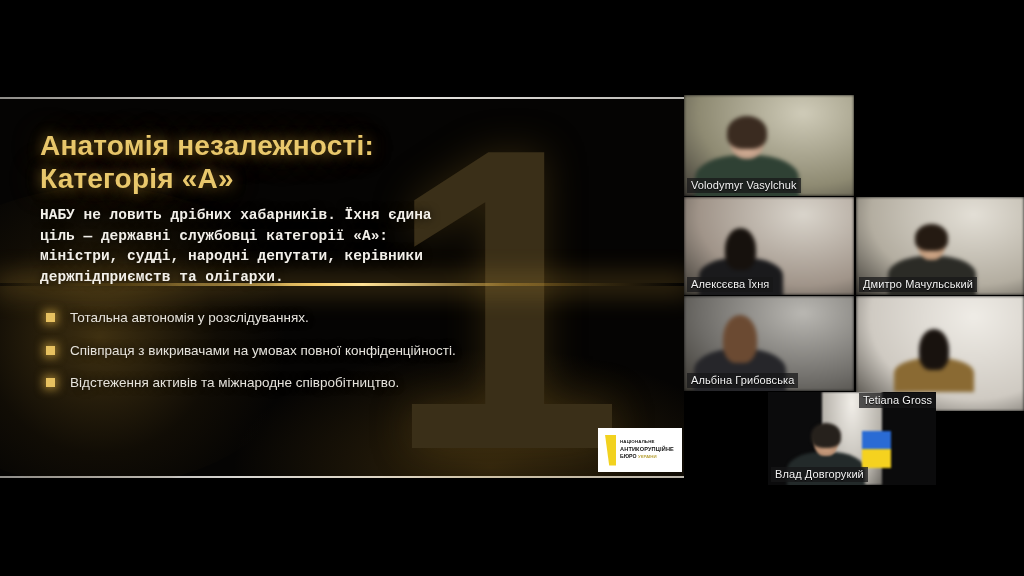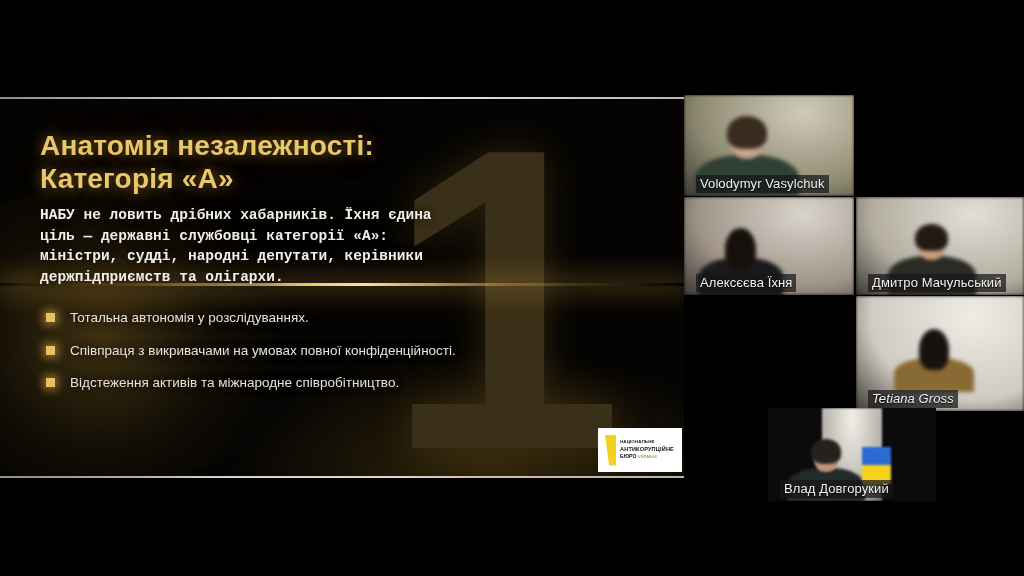--- a/index.html
+++ b/index.html
@@ -87,38 +87,38 @@
   .logo .l1, .logo .l2 { font-size:4.4px; font-weight:700; color:#111; letter-spacing:.15px; line-height:1.12; }
   .logo .l2 { font-size:5.6px; }
   .logo .l3 { font-size:5.2px; font-weight:700; color:#111; line-height:1.12; }
   .logo .l3 em { font-style:normal; color:#b9a33c; font-size:4.4px; }
 
   
   #grid { position:absolute; left:684px; top:95px; width:340px; height:398px; background:#000; }
   .tile { position:absolute; overflow:hidden; background:#0a0a0a; }
   .tile .feed { position:absolute; inset:0; }
   .tile .nm {
-    position:absolute; left:12px; bottom:3px; z-index:6;
-    font-size:13px; color:#f2f2f2; font-weight:400;
+    position:absolute; left:3px; bottom:3px; z-index:6;
+    font-size:11px; color:#f2f2f2; font-weight:400;
     background:rgba(22,22,24,.72); padding:1.5px 4px 2px 4px;
     letter-spacing:.1px; white-space:nowrap;
     text-shadow:0 1px 1px rgba(0,0,0,.9);
   }
   
   .person { position:absolute; z-index:3; }
   .person .head { position:absolute; border-radius:48% 48% 44% 44%; }
   .person .body { position:absolute; border-radius:44% 44% 0 0; }
 
   .r1a { left:0;   top:0;   width:170px; height:101px; }
   .r1b { left:172px; top:0; width:168px; height:101px; }
   .r2a { left:0;   top:102px; width:170px; height:98px; }
   .r2b { left:172px; top:102px; width:168px; height:98px;padding-left:40px; }
   .r3a { left:0;   top:201px; width:170px; height:95px; }
-  .r3b { left:172px; top:201px; width:168px; height:115px;font-style:italic; }
-  .r4  { left:84px; top:297px; width:168px; height:93px;margin-top:16px; }
+  .r3b { left:172px; top:201px; width:168px; height:115px; }
+  .r4  { left:84px; top:297px; width:168px; height:93px; }
 </style>
 </head>
 <body>
 
 <div id="stage">
 
   <div id="slide">
     <div class="edge-top"></div>
     <div class="edge-bot"></div>
 
@@ -190,20 +190,30 @@
       <div class="feed" style="background: radial-gradient(at 70% 18%, rgb(227, 223, 214) 0%, rgb(179, 173, 160) 62%, rgb(59, 56, 50) 100%); filter: blur(1.4px);">
           <div class="person" style="left: 0px; top: 0px; width: 100%; height: 100%;">
             <div style="position: absolute; left: 59px; top: 27px; width: 33px; height: 27.06px; background: rgb(36, 26, 18); border-radius: 50% 50% 38% 38%; filter: blur(1.6px); z-index: 2;"></div>
             <div class="body" style="left: 31.5px; top: 59px; width: 88px; height: 42px; background: rgb(43, 43, 38); filter: blur(1.6px);"></div>
             <div class="head" style="left: 62px; top: 30px; width: 27px; height: 33px; background: rgb(217, 174, 140); box-shadow: rgba(0, 0, 0, 0.18) 0px -3px 7px inset; filter: blur(1.1px);"></div>
           </div>
         </div>
       <div class="nm">Дмитро Мачульський</div>
     </div>
 
+    <div class="tile r3a">
+      <div class="feed" style="background: radial-gradient(at 70% 18%, rgb(185, 183, 178) 0%, rgb(110, 108, 104) 62%, rgb(59, 56, 50) 100%); filter: blur(1.4px);">
+          <div class="person" style="left: 0px; top: 0px; width: 100%; height: 100%;">
+            <div style="position: absolute; left: 39px; top: 19px; width: 34px; height: 47.95px; background: rgb(107, 74, 50); border-radius: 50% 50% 38% 38%; filter: blur(1.6px); z-index: 2;"></div>
+            <div class="body" style="left: 10px; top: 53px; width: 92px; height: 48px; background: rgb(38, 38, 42); filter: blur(1.6px);"></div>
+            <div class="head" style="left: 42px; top: 22px; width: 28px; height: 35px; background: rgb(227, 192, 166); box-shadow: rgba(0, 0, 0, 0.18) 0px -3px 7px inset; filter: blur(1.1px);"></div>
+          </div>
+        </div>
+      <div class="nm">Альбіна Грибовська</div>
+    </div>
 
     <div class="tile r3b">
       <div class="feed" style="background: radial-gradient(at 70% 18%, rgb(239, 236, 230) 0%, rgb(207, 202, 194) 62%, rgb(59, 56, 50) 100%); filter: blur(1.4px);">
           <div class="person" style="left: 0px; top: 0px; width: 100%; height: 100%;">
             <div style="position: absolute; left: 63px; top: 33px; width: 30px; height: 41.1px; background: rgb(24, 18, 14); border-radius: 50% 50% 38% 38%; filter: blur(1.6px); z-index: 2;"></div>
             <div class="body" style="left: 38px; top: 62px; width: 80px; height: 34px; background: rgb(138, 106, 51); filter: blur(1.6px);"></div>
             <div class="head" style="left: 66px; top: 36px; width: 24px; height: 30px; background: rgb(220, 178, 149); box-shadow: rgba(0, 0, 0, 0.18) 0px -3px 7px inset; filter: blur(1.1px);"></div>
           </div>
         </div>
       <div class="nm">Tetiana Gross</div>

